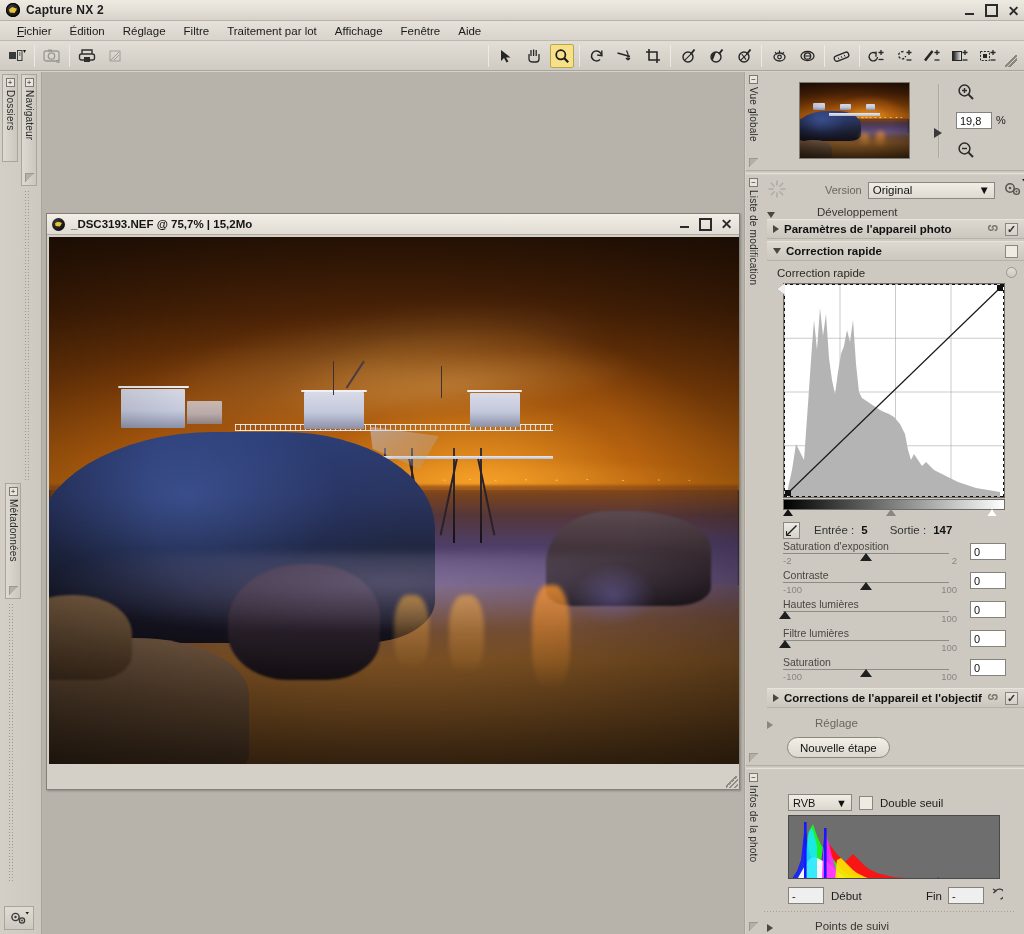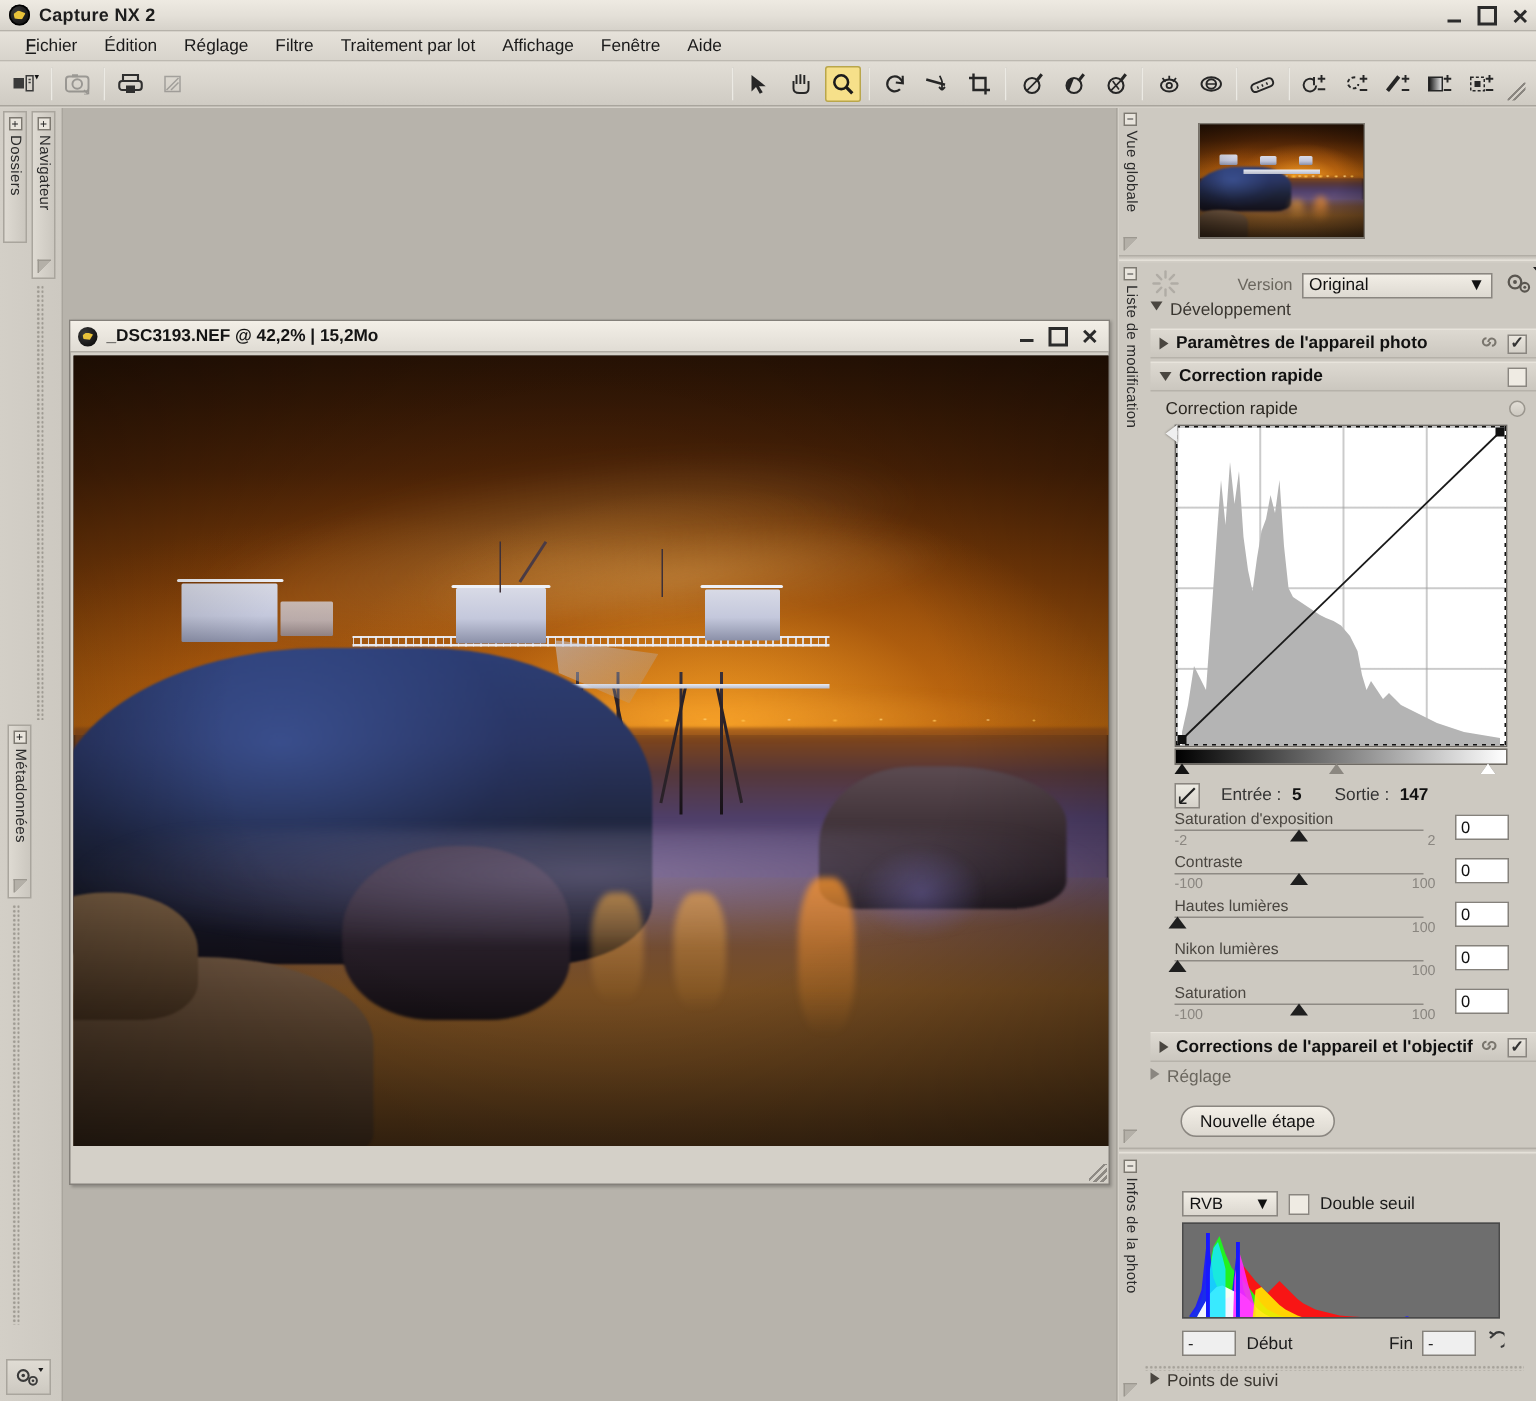--- a/index.html
+++ b/index.html
@@ -328,22 +328,22 @@
     margin-left:6px; width:132px; height:17px;
     background: linear-gradient(to bottom,#f2eee6,#ddd9d1);
     border:1px solid #8a8680; display:flex; align-items:center; padding:0 4px;
     font-size:11.5px; color:#111;
   }
   .ver-select .arw { margin-left:auto; }
   .gears { margin-left:7px; position:relative; }
   .gears .tri { position:absolute; right:-8px; top:-4px; }
 
   .section-head {
-    display:flex; align-items:flex-start; height:17px; padding-left:4px;
-    font-size:11.5px; color:#3a3630;
+    display:flex; align-items:flex-end; height:17px; padding-left:4px;
+    font-size:11.5px; color:#3a3630;gap:37px;
   }
   .tri-r { width:0;height:0; border-top:4.5px solid transparent; border-bottom:4.5px solid transparent;
            border-left:6px solid #4a4640; margin-right:5px; }
   .tri-d { width:0;height:0; border-left:4.5px solid transparent; border-right:4.5px solid transparent;
            border-top:6px solid #4a4640; margin-right:5px; }
   .step-row {
     display:flex; align-items:center; height:20px; padding-left:6px;
     background: linear-gradient(to bottom,#ddd9d1,#cbc7bf);
     border-top:1px solid #e8e4dc; border-bottom:1px solid #b6b2aa;
     font-size:11.5px; font-weight:bold; color:#111;
@@ -669,21 +669,21 @@
         <path d="M16.5 1 L20 1 L18.2 3.6 Z" fill="#1c1c1c"></path>
       </svg>
     </div>
   </div>
 
   <div class="canvas">
 
     <div class="docwin">
       <div class="doc-title">
         <div class="doc-logo"></div>
-        <div class="doc-title-text">_DSC3193.NEF @ 42,2% | 15,2Mo</div>
+        <div class="doc-title-text">_DSC3193.NEF @ 75,7% | 15,2Mo</div>
         <div class="doc-btns">
           <div class="win-btn wb-min"></div>
           <div class="win-btn wb-max"></div>
           <div class="win-btn wb-close">✕</div>
         </div>
       </div>
 
       <div class="doc-photo">
         <div class="ph">
           <div class="ph-sky"></div>
@@ -766,20 +766,43 @@
             <div class="hut" style="left:37%; top:28%; width:10%; height:8%;"></div>
             <div class="hut" style="left:61%; top:28%; width:8%; height:8%;"></div>
             <div class="pier-deck" style="left:27%; top:40%; width:46%;"></div>
             <div class="refl" style="left:55%; top:66%; width:8%; height:18%; background:linear-gradient(to bottom, rgba(255,170,50,.6), rgba(255,150,30,0));"></div>
             <div class="refl" style="left:70%; top:64%; width:8%; height:22%; background:linear-gradient(to bottom, rgba(255,150,40,.7), rgba(255,120,20,0));"></div>
             <div class="rock-c"></div>
             <div class="vign"></div>
           </div>
         </div>
 
+        <div class="zoom-col">
+          <div class="zoom-slider-track"></div>
+          <div class="zoom-slider-thumb"></div>
+          <div class="zbtn" style="top:2px;">
+            <svg width="20" height="20" viewBox="0 0 20 20">
+                <circle cx="8.5" cy="8.5" r="5.4" fill="none" stroke="#2b2b2b" stroke-width="1.5"></circle>
+                <line x1="12.4" y1="12.4" x2="17" y2="17" stroke="#2b2b2b" stroke-width="2"></line>
+                <line x1="6" y1="8.5" x2="11" y2="8.5" stroke="#2b2b2b" stroke-width="1.4"></line>
+                <line x1="8.5" y1="6" x2="8.5" y2="11" stroke="#2b2b2b" stroke-width="1.4"></line>
+              </svg>
+          </div>
+          <div class="zoom-field">
+            <span>19,8</span>
+          </div>
+          <div class="zoom-pct">%</div>
+          <div class="zbtn" style="top:60px;">
+            <svg width="20" height="20" viewBox="0 0 20 20">
+                <circle cx="8.5" cy="8.5" r="5.4" fill="none" stroke="#2b2b2b" stroke-width="1.5"></circle>
+                <line x1="12.4" y1="12.4" x2="17" y2="17" stroke="#2b2b2b" stroke-width="2"></line>
+                <line x1="6" y1="8.5" x2="11" y2="8.5" stroke="#2b2b2b" stroke-width="1.4"></line>
+              </svg>
+          </div>
+        </div>
       </div>
     </div>
 
     <div class="pane-split" style="top:98px;"></div>
 
     <div class="pane" style="top:103px; height:590px;">
       <div class="pane-tabcol">
         <div class="vtab-box">−</div>
         <div class="vtab-label">Liste de modification</div>
         <div class="vtab-grip"></div>
@@ -909,21 +932,21 @@
         <div class="slider-block" style="top:423px;">
           <div class="sl-name">Hautes lumières</div>
           <div class="sl-track"></div>
           <div class="sl-min"></div>
           <div class="sl-max">100</div>
           <div class="sl-thumb" style="left:-4px;"></div>
           <div class="sl-field">0</div>
         </div>
 
         <div class="slider-block" style="top:452px;">
-          <div class="sl-name">Nikon lumières</div>
+          <div class="sl-name">Filtre lumières</div>
           <div class="sl-track"></div>
           <div class="sl-min"></div>
           <div class="sl-max">100</div>
           <div class="sl-thumb" style="left:-4px;"></div>
           <div class="sl-field">0</div>
         </div>
 
         <div class="slider-block" style="top:481px;">
           <div class="sl-name">Saturation</div>
           <div class="sl-track"></div>

